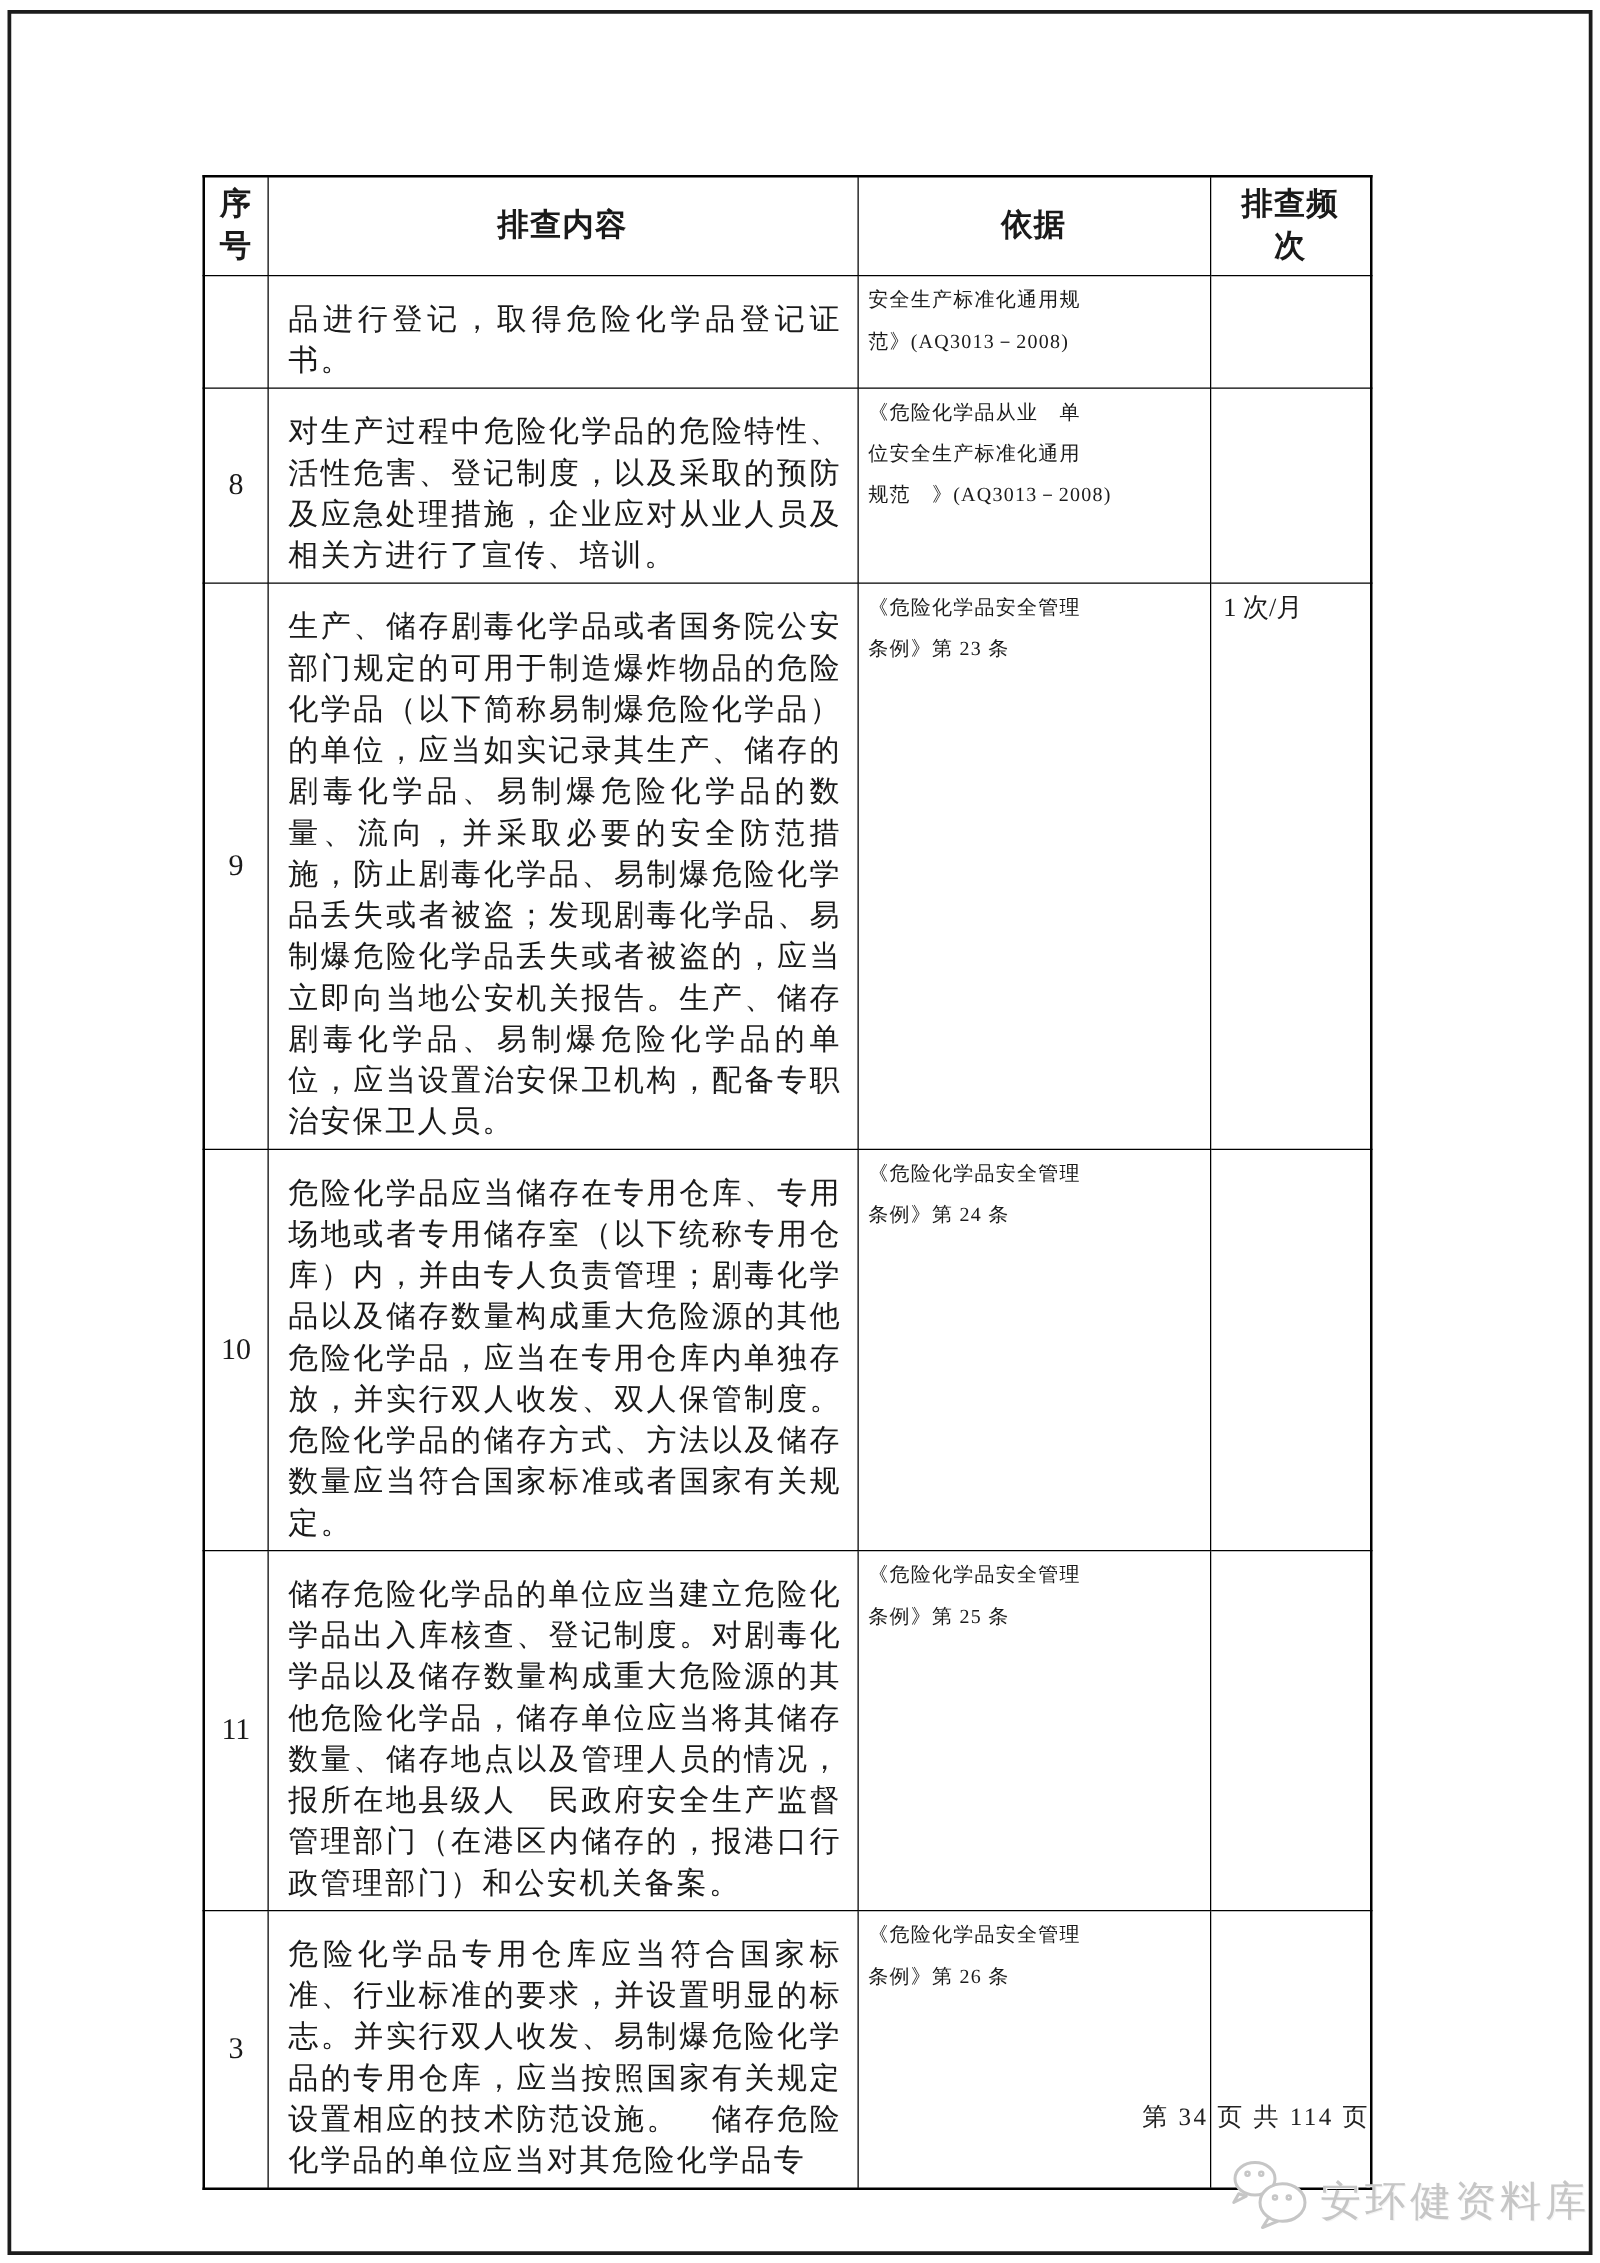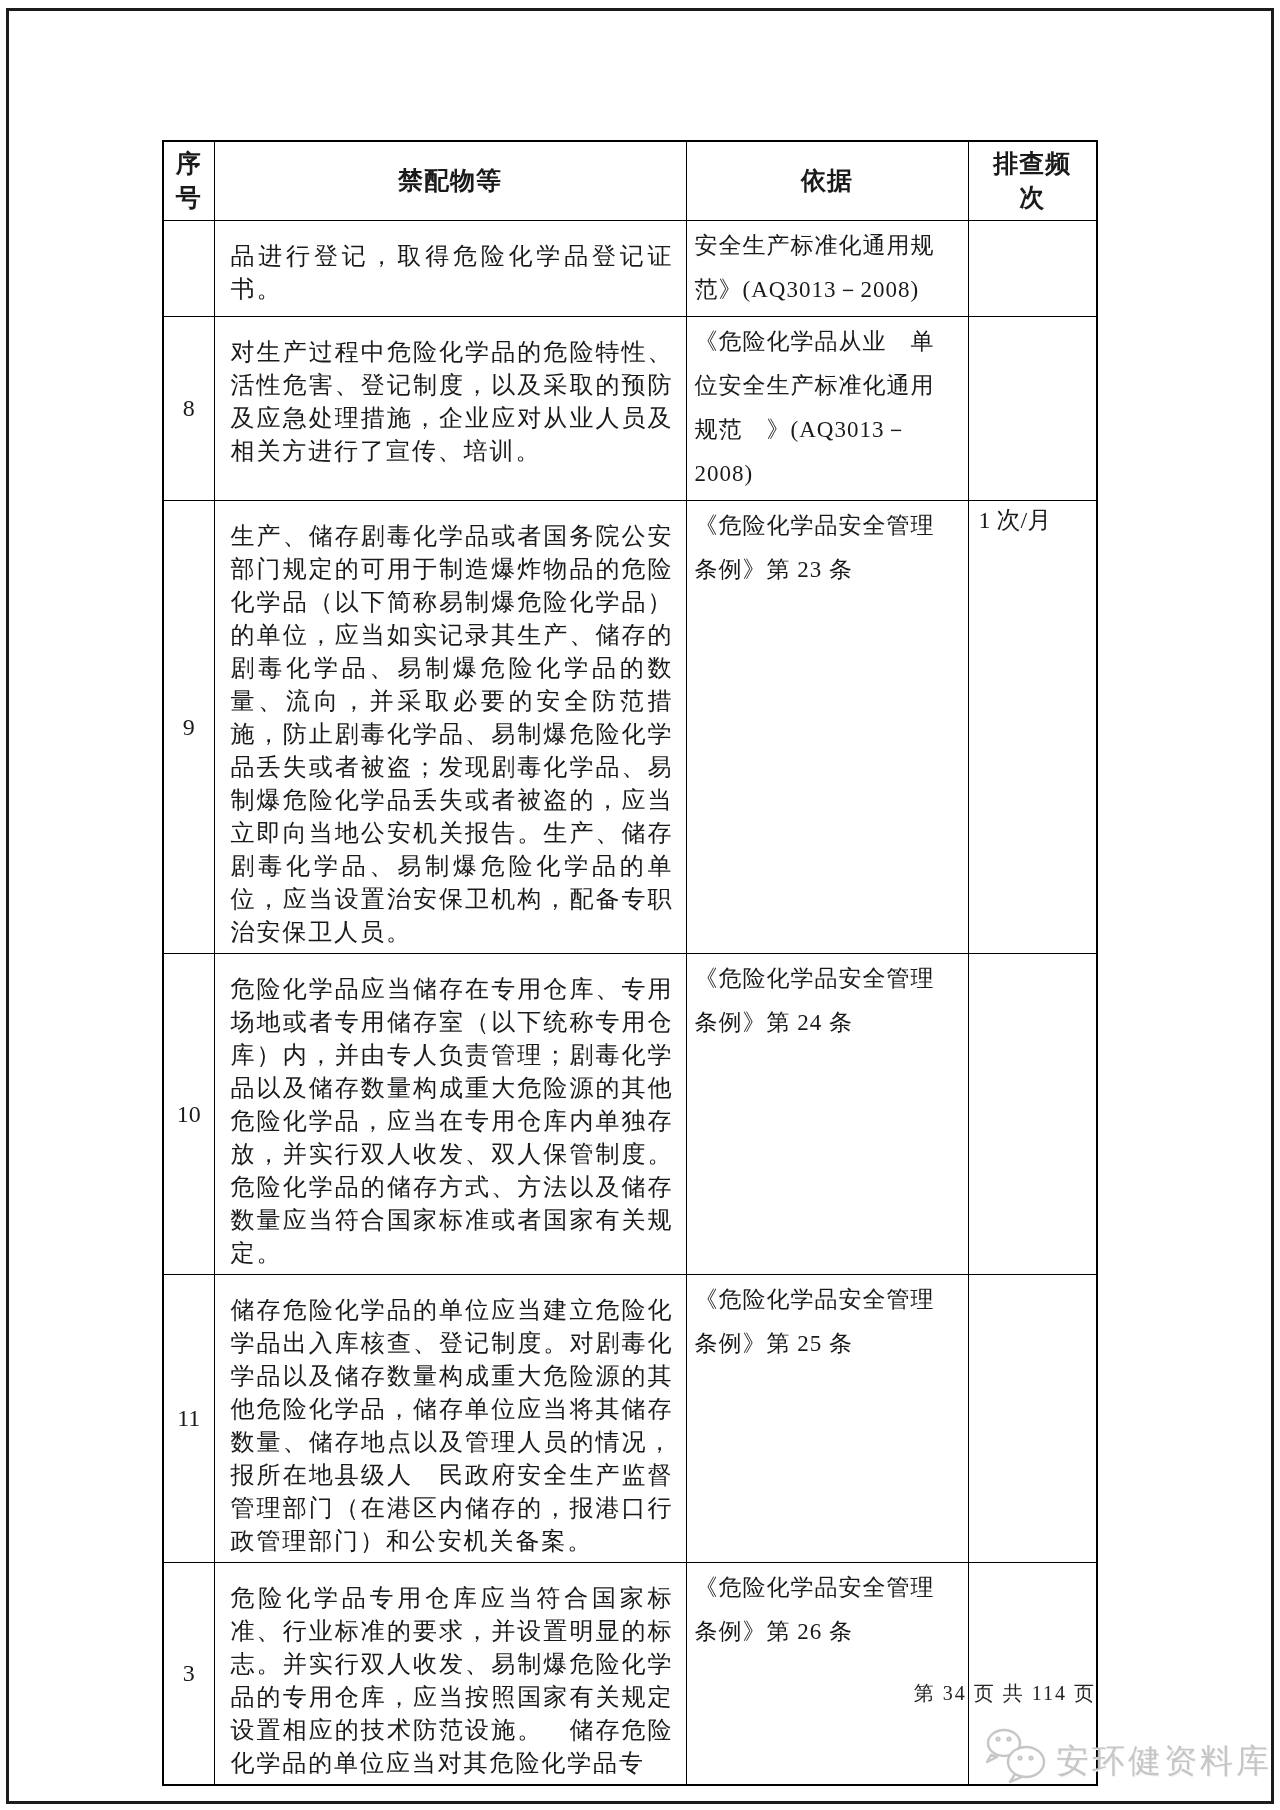--- a/index.html
+++ b/index.html
@@ -55,29 +55,29 @@
   td.cell-content {
     vertical-align: top;
     font-size: 24px;
     line-height: 33px;
     letter-spacing: 1.9px;
     text-align: justify;
     padding: 19px 12px 4px 16px;
   }
   td.cell-basis {
     vertical-align: top;
-    font-size: 23px;
-    line-height: 44px;
+    font-size: 16px;
+    line-height: 33px;
     letter-spacing: 1px;
     white-space: pre-wrap;
     padding: 3px 6px 4px 8px;
   }
   td.cell-freq {
     vertical-align: top;
-    font-size: 24px;
+    font-size: 21px;
     line-height: 33px;
     padding: 3px 4px 4px 10px;
   }
   .footer {
     position: absolute;
     top: 1680px;
     left: 162px;
     width: 934px;
     text-align: right;
     font-size: 20px;
@@ -112,21 +112,21 @@
   <colgroup>
     <col style="width:51px">
     <col style="width:472px">
     <col style="width:282px">
     <col style="width:129px">
   </colgroup>
   <thead>
     <tr>
       <th>序
 号</th>
-      <th>禁配物等</th>
+      <th>排查内容</th>
       <th>依据</th>
       <th>排查频
 次</th>
     </tr>
   </thead>
   <tbody>
     <tr>
       <td class="cell-no"></td>
       <td class="cell-content">品进行登记，取得危险化学品登记证书。</td>
       <td class="cell-basis">安全生产标准化通用规

